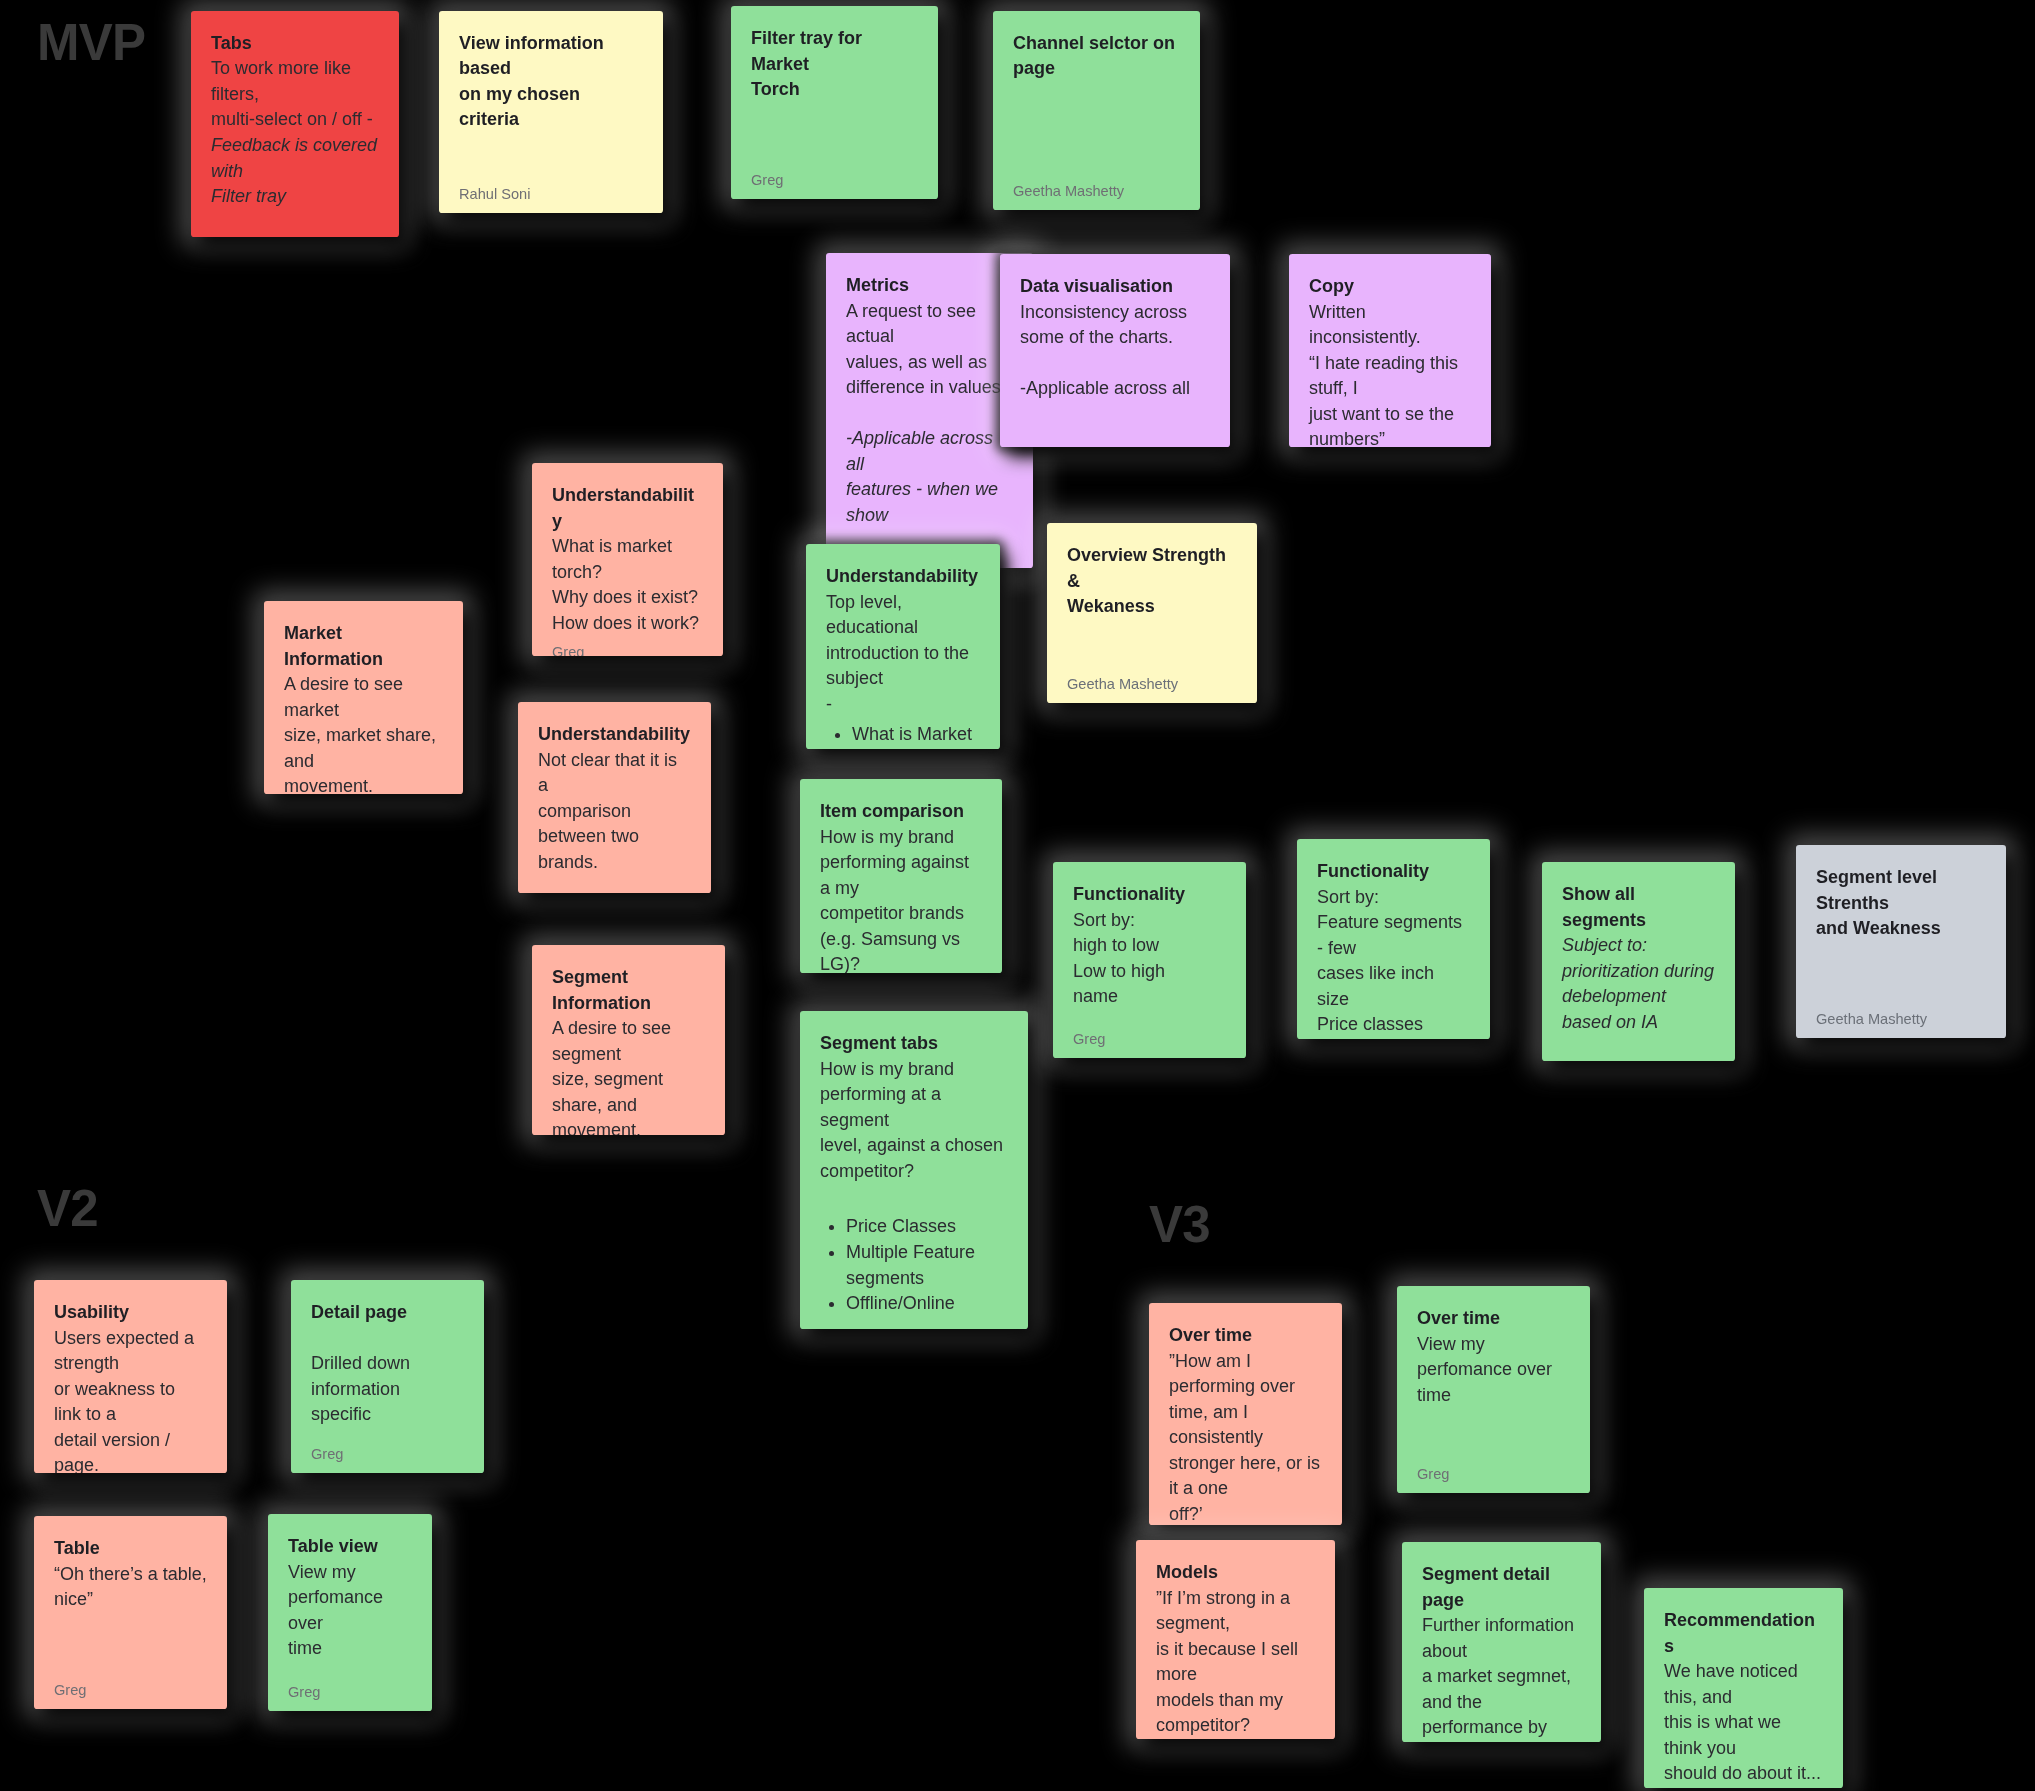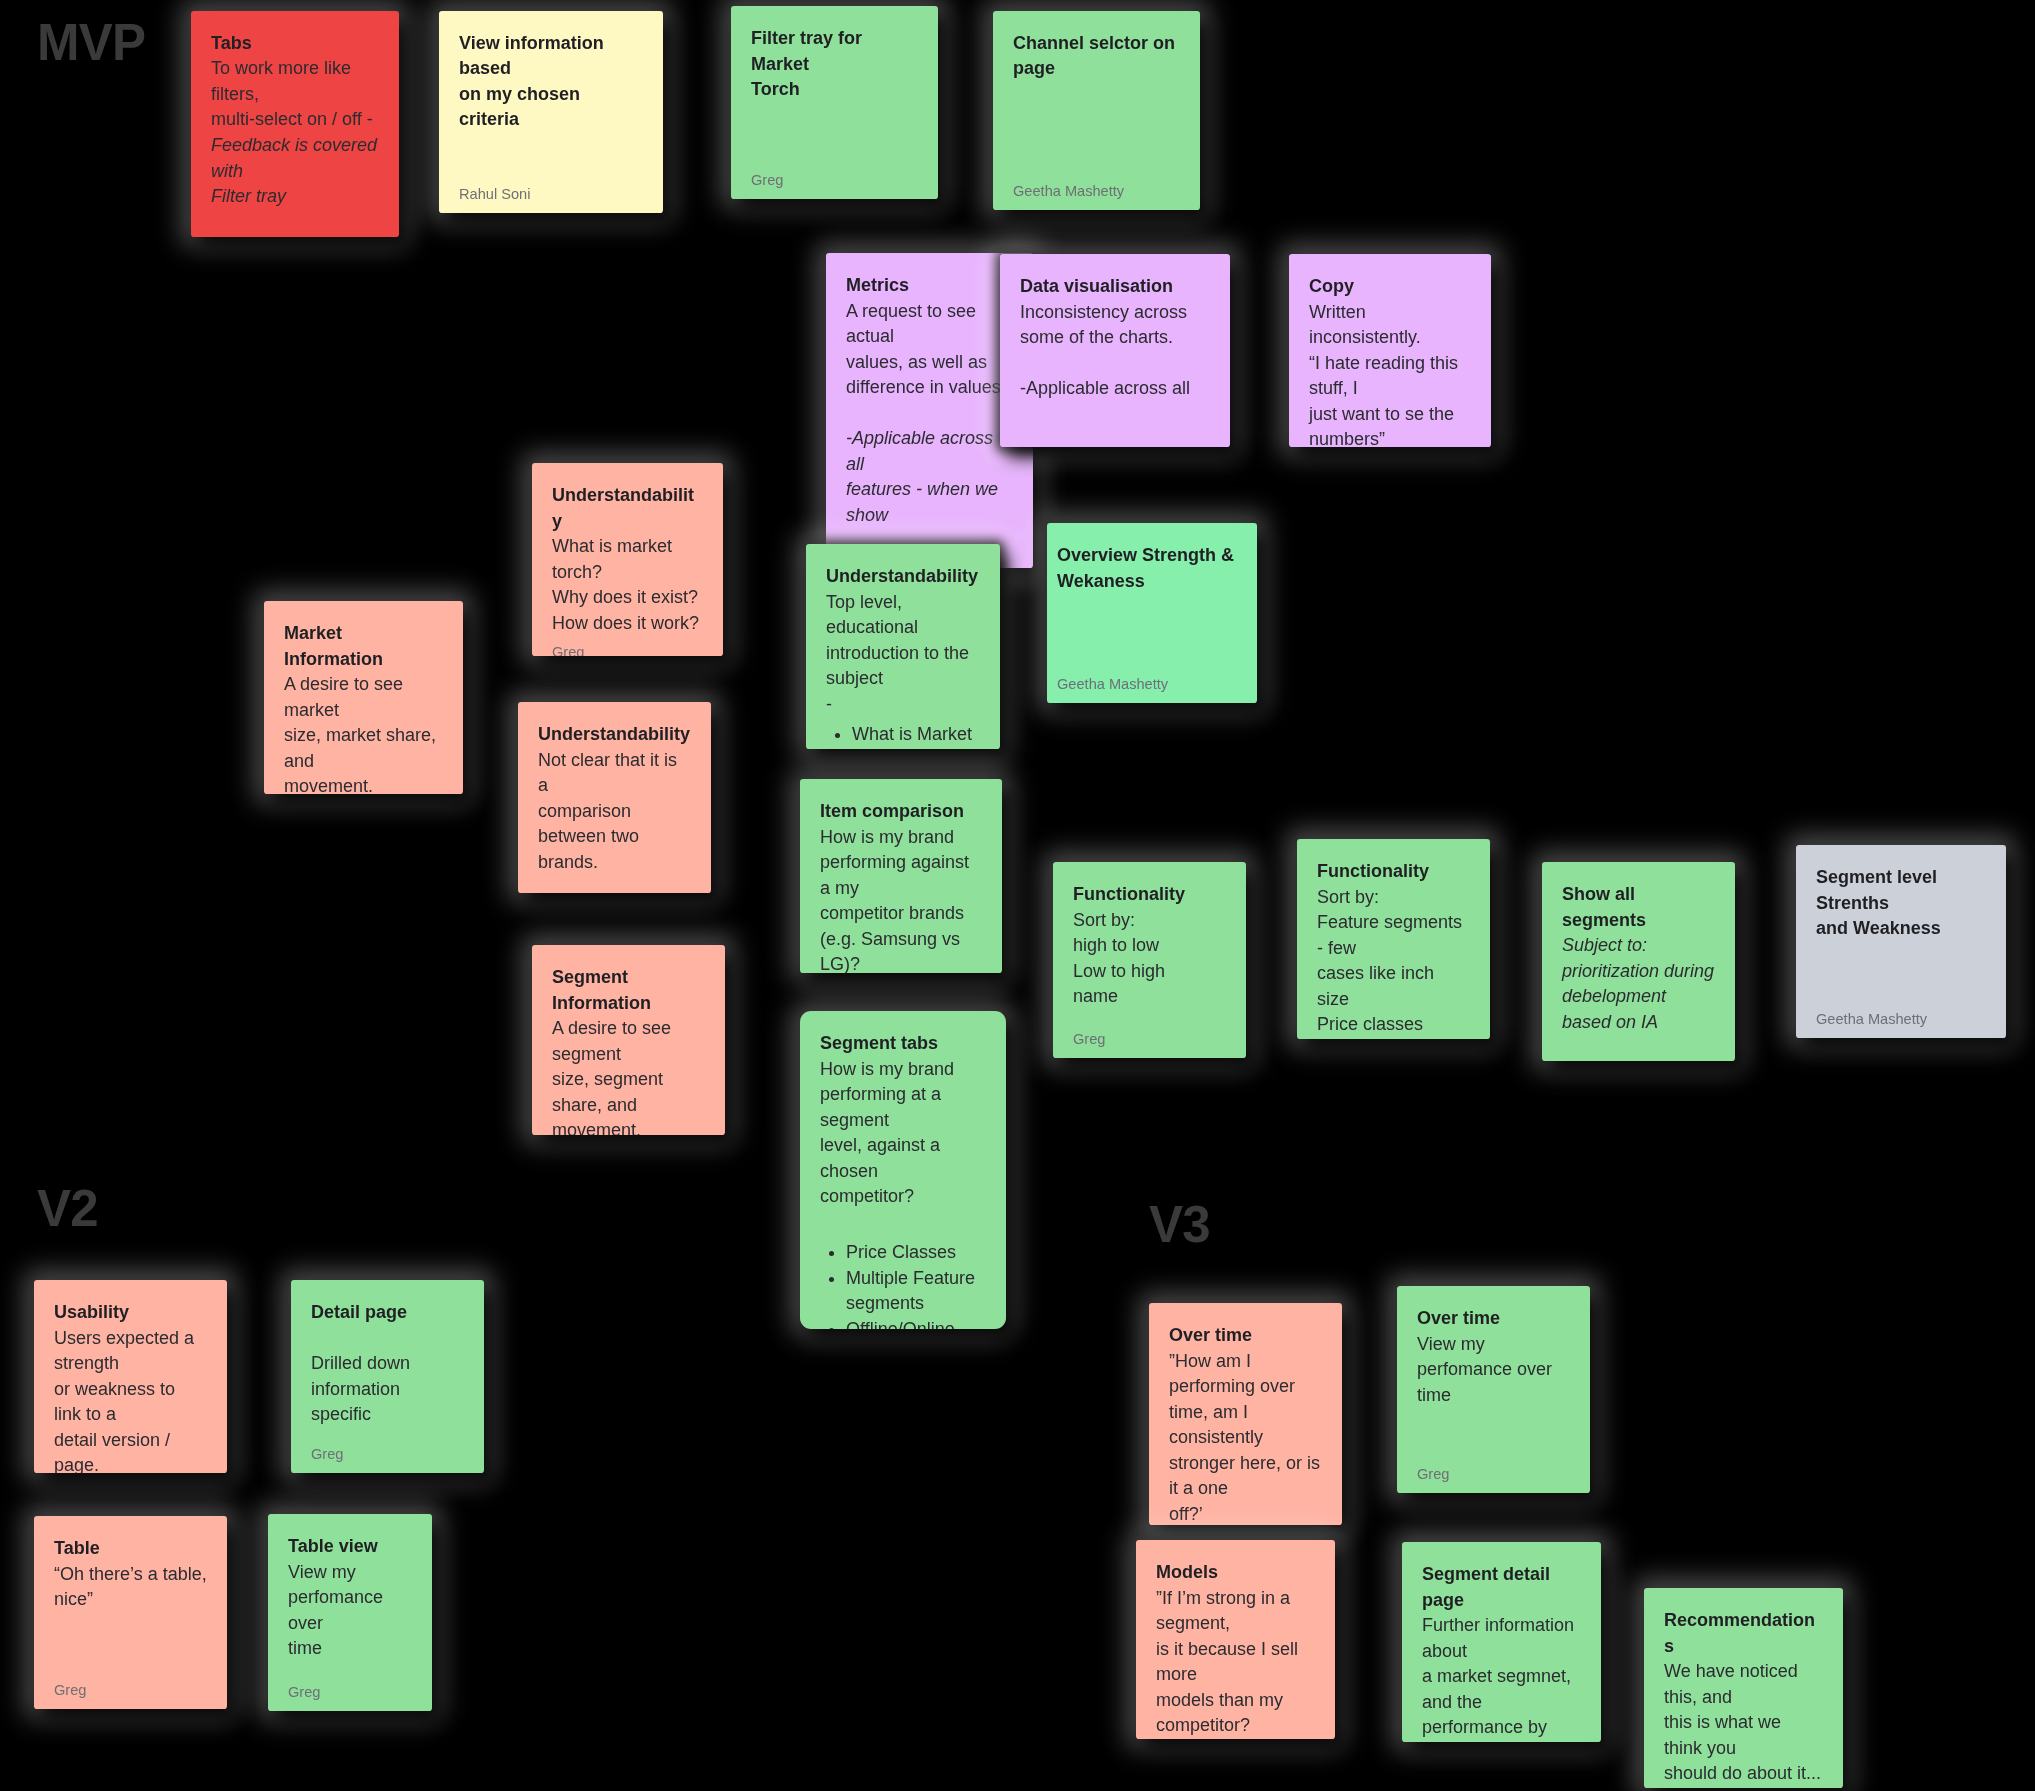--- a/index.html
+++ b/index.html
@@ -122,29 +122,29 @@
     </div>
     <div class="note c-pink" style="left: 518px; top: 702px; width: 193px; height: 191px; background: rgb(255, 179, 163);">
       <div class="body"><div class="title">Understandability</div><div class="line">Not clear that it is a</div><div class="line">comparison between two</div><div class="line">brands.</div></div>
     </div>
     <div class="note c-pink" style="left: 532px; top: 945px; width: 193px; height: 190px; background: rgb(255, 179, 163);">
       <div class="body"><div class="title">Segment Information</div><div class="line">A desire to see segment</div><div class="line">size, segment share, and</div><div class="line">movement.</div></div>
     </div>
     <div class="note c-green" style="left: 806px; top: 544px; width: 194px; height: 205px; background: rgb(143, 224, 154);">
       <div class="body"><div class="title">Understandability</div><div class="line">Top level, educational</div><div class="line">introduction to the subject</div><div class="line">-</div><ul><li>What is Market Torch?</li></ul></div>
     </div>
-    <div class="note c-grey" style="left: 1047px; top: 523px; width: 210px; height: 180px; background: #86efac; padding-left: 10px;">
+    <div class="note c-grey" style="left: 1047px; top: 523px; width: 210px; height: 180px; background: #fef9c3;">
       <div class="body"><div class="title">Overview Strength &amp;
 Wekaness</div></div>
       <div class="author">Geetha Mashetty</div>
     </div>
     <div class="note c-green" style="left: 800px; top: 779px; width: 202px; height: 194px; background: rgb(143, 224, 154);">
       <div class="body"><div class="title">Item comparison</div><div class="line">How is my brand</div><div class="line">performing against a my</div><div class="line">competitor brands</div><div class="line">(e.g. Samsung vs LG)?</div></div>
     </div>
-    <div class="note c-green" style="left: 800px; top: 1011px; width: 206px; height: 318px; background: rgb(143, 224, 154); border-radius: 11px;">
+    <div class="note c-green" style="left: 800px; top: 1011px; width: 228px; height: 318px; background: rgb(143, 224, 154);">
       <div class="body"><div class="title">Segment tabs</div><div class="line">How is my brand</div><div class="line">performing at a segment</div><div class="line">level, against a chosen</div><div class="line">competitor?</div><div class="line">&nbsp;</div><ul><li>Price Classes</li><li>Multiple Feature segments</li><li>Offline/Online</li></ul></div>
     </div>
     <div class="note c-green" style="left: 1053px; top: 862px; width: 193px; height: 196px; background: rgb(143, 224, 154);">
       <div class="body"><div class="title">Functionality</div><div class="line">Sort by:</div><div class="line">high to low</div><div class="line">Low to high</div><div class="line">name</div></div>
       <div class="author">Greg</div>
     </div>
     <div class="note c-green" style="left: 1297px; top: 839px; width: 193px; height: 200px; background: rgb(143, 224, 154);">
       <div class="body"><div class="title">Functionality</div><div class="line">Sort by:</div><div class="line">Feature segments - few</div><div class="line">cases like inch size</div><div class="line">Price classes</div><div class="line">Item age</div></div>
     </div>
     <div class="note c-green" style="left: 1542px; top: 862px; width: 193px; height: 199px; background: rgb(143, 224, 154);">

